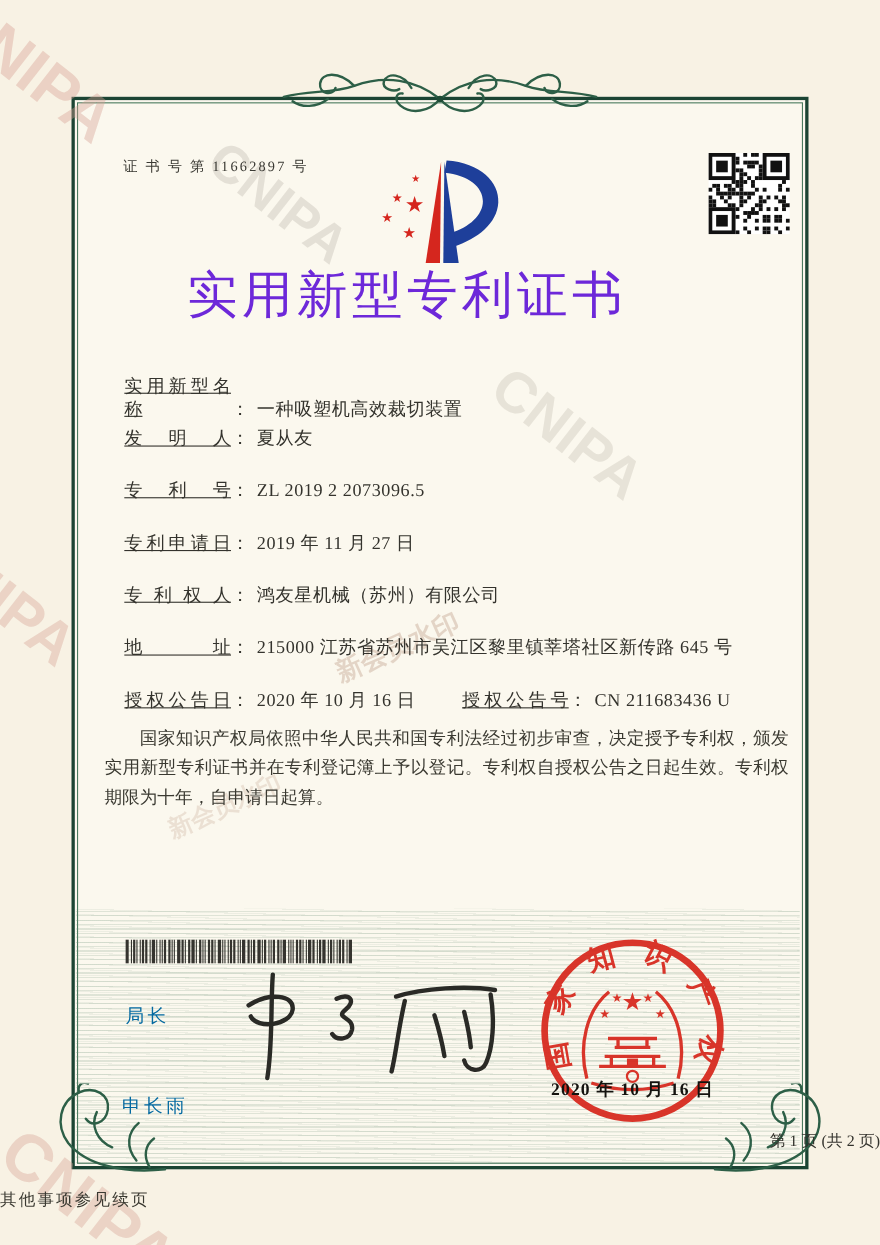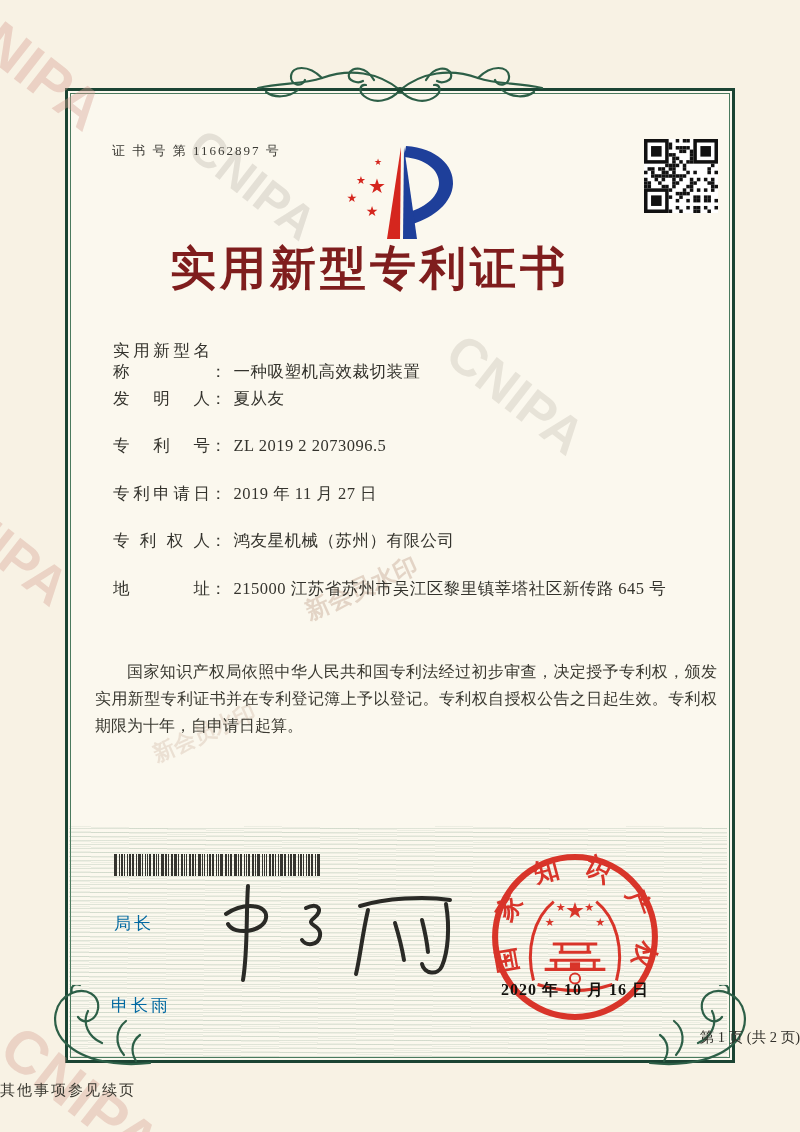--- a/index.html
+++ b/index.html
@@ -18,24 +18,24 @@
   .cert::after{
     content:"";position:absolute;inset:2px;border:1px solid #4a7a5e;pointer-events:none;
   }
   .wm{
     position:absolute;font-family:"Liberation Sans","DejaVu Sans",sans-serif;
     font-weight:bold;transform-origin:left top;pointer-events:none;white-space:nowrap;
   }
   .certno{left:112px;top:142px;font-size:13px;letter-spacing:2px;color:#3a3933;}
   .title{
     left:0;top:238px;width:740px;text-align:center;
-    font-size:46px;font-weight:bold;letter-spacing:4px;color:#7f1d1d;
+    font-size:46px;font-weight:normal;letter-spacing:4px;color:#6d28d9;
   }
   .frow{position:absolute;left:113px;width:600px;font-size:16.5px;line-height:21px;color:#34332d;}
-  .flabel{display:inline-block;width:97px;text-align:justify;text-align-last:justify;}
+  .flabel{display:inline-block;width:97px;text-align:justify;text-align-last:justify;text-decoration:underline;}
   .fcolon{margin-right:7px;}
   .fvalue{letter-spacing:0.5px;}
   .body-text{
     position:absolute;left:95px;top:658px;width:622px;
     font-size:16px;line-height:27px;color:#3a3931;text-align:justify;
   }
   .body-text p{margin:0;text-indent:2em;}
   .band{
     position:absolute;left:69px;top:826px;width:658px;height:231px;
     background:
@@ -257,20 +257,26 @@
 <div class="frow" style="top:483px">
   <span class="flabel">专利申请日</span><span class="fcolon">：</span><span class="fvalue">2019 年 11 月 27 日</span>
 </div>
 <div class="frow" style="top:530px">
   <span class="flabel">专利权人</span><span class="fcolon">：</span><span class="fvalue">鸿友星机械（苏州）有限公司</span>
 </div>
 <div class="frow" style="top:578px">
   <span class="flabel">地址</span><span class="fcolon">：</span><span class="fvalue">215000 江苏省苏州市吴江区黎里镇莘塔社区新传路 645 号</span>
 </div>
 <div class="frow" style="top:626px">
+  <span>
+    <span class="flabel">授权公告日</span><span class="fcolon">：</span><span class="fvalue">2020 年 10 月 16 日</span>
+  </span>
+  <span style="position:absolute;left:307px;top:0;">
+    <span class="flabel">授权公告号</span><span class="fcolon">：</span><span class="fvalue">CN 211683436 U</span>
+  </span>
 </div>
 
 <div class="body-text">
   <p>国家知识产权局依照中华人民共和国专利法经过初步审查，决定授予专利权，颁发实用新型专利证书并在专利登记簿上予以登记。专利权自授权公告之日起生效。专利权期限为十年，自申请日起算。</p>
 </div>
 
 <svg id="bc-svg" class="abs" style="left:114px;top:854px;" width="208" height="22" viewBox="0 0 208 22">
     <rect x="0" y="0" width="3" height="22" fill="#35342f"></rect>
     <rect x="5" y="0" width="1" height="22" fill="#35342f"></rect>
     <rect x="7" y="0" width="2" height="22" fill="#35342f"></rect>

